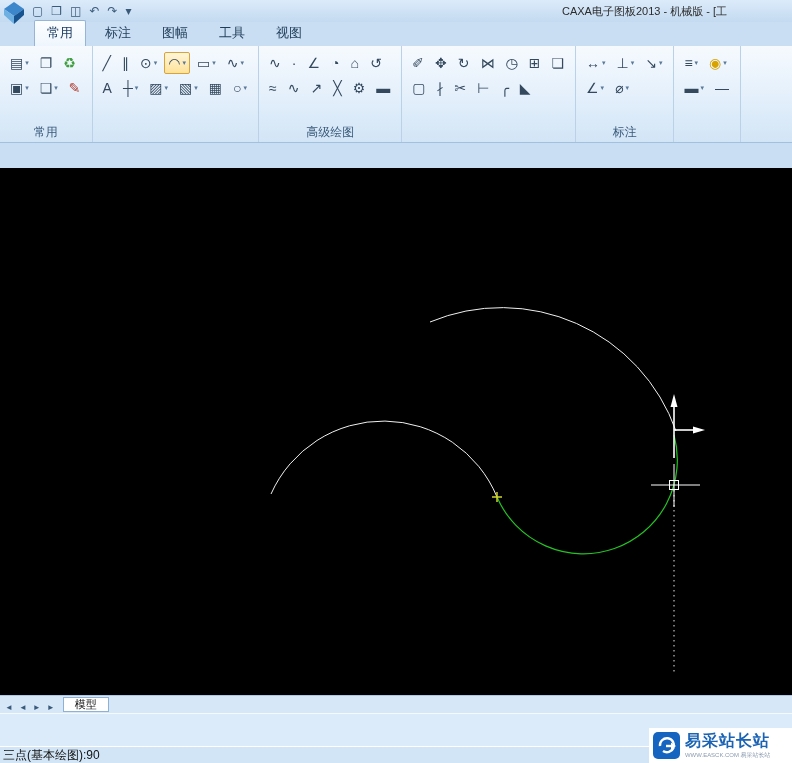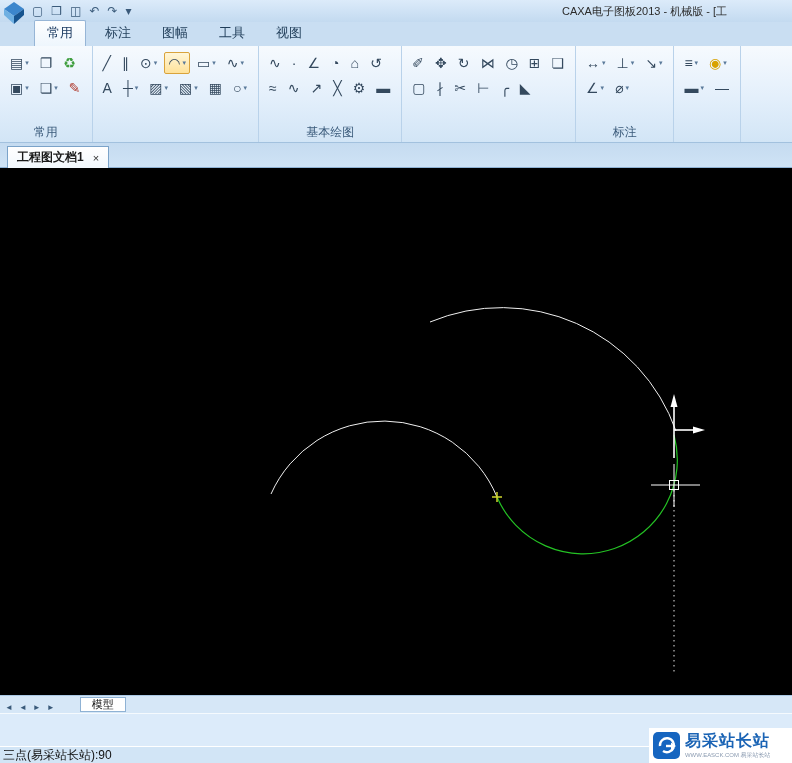--- a/index.html
+++ b/index.html
@@ -35,21 +35,21 @@
   .doctab{position:absolute;left:7px;top:3px;height:22px;display:inline-flex;align-items:center;background:linear-gradient(#ffffff,#f2f8fd);border:1px solid #7ba3c9;border-bottom:none;padding:0 9px;font-size:12px;font-weight:bold;color:#1a1a1a;}
   .closex{margin-left:9px;font-size:11px;font-weight:normal;color:#333;cursor:default;}
 
   
   .canvas{position:absolute;left:0;top:168px;width:792px;height:527px;background:#000;}
   .canvas svg{position:absolute;left:0;top:0;}
 
   
   .modelbar{position:absolute;left:0;top:695px;width:100%;height:18px;background:#d6e7f7;border-top:1px solid #aac8e4;display:flex;align-items:center;padding-left:2px;}
   .navbtn{font-size:8px;color:#3a5a7a;padding:0 3px;cursor:default;}
-  .modeltab{margin-left:22px;background:#fff;border:1px solid #8fb2d4;font-size:11px;color:#111;padding:0 11px;height:15px;line-height:13px;}
+  .modeltab{margin-left:5px;background:#fff;border:1px solid #8fb2d4;font-size:11px;color:#111;padding:0 11px;height:15px;line-height:13px;}
 
   
   .cmdarea{position:absolute;left:0;top:713px;width:100%;height:33px;background:#dcebfa;border-top:1px solid #f5fafe;}
   .statusbar{position:absolute;left:0;top:746px;width:100%;height:17px;background:#d2e5f6;border-top:1px solid #ffffff;display:flex;align-items:center;}
   .prompt{font-size:12px;color:#111;padding-left:3px;white-space:nowrap;}
 
   
   .watermark{position:absolute;right:0;bottom:0;width:143px;height:35px;background:#fff;display:flex;align-items:center;gap:5px;padding:2px 4px;z-index:10;}
   .wm-logo{width:27px;height:27px;border-radius:5px;background:#1565c0;flex:0 0 auto;}
   .wm-text{display:flex;flex-direction:column;overflow:hidden;}
@@ -209,21 +209,21 @@
               <span class="glyph">╳</span>
             </span>
             <span class="tool">
               <span class="glyph">⚙</span>
             </span>
             <span class="tool">
               <span class="glyph">▬</span>
             </span>
           </div>
         </div>
-        <div class="rlabel">基本绘图</div>
+        <div class="rlabel">高级绘图</div>
       </div>
       <div class="rgroup">
         <div class="rrows">
           <div class="rrow">
             <span class="tool">
               <span class="glyph">✐</span>
             </span>
             <span class="tool">
               <span class="glyph">✥</span>
             </span>
@@ -313,26 +313,20 @@
             </span>
             <span class="tool">
               <span class="glyph">—</span>
             </span>
           </div>
         </div>
         <div class="rlabel"></div>
       </div>
     </div>
 
-  <div class="doctabs">
-    <div class="doctab">
-      <span>工程图文档1</span>
-      <span class="closex">×</span>
-    </div>
-  </div>
 
   <div class="canvas">
     <svg id="canvas-svg" width="792" height="527" viewBox="0 0 792 527">
         <path d="M 430 154 A 185 185 0 0 1 676 263" fill="none" stroke="#f0f0f0" stroke-width="1"></path>
         <path d="M 271 326 A 123 123 0 0 1 497 329" fill="none" stroke="#f0f0f0" stroke-width="1"></path>
         <path d="M 497 329 A 94 94 0 0 0 674 267" fill="none" stroke="#24c224" stroke-width="1.2"></path>
         <line x1="674" y1="322" x2="674" y2="505" stroke="#e8e8e8" stroke-width="1" stroke-dasharray="1.5 3.5"></line>
         <line x1="674" y1="290" x2="674" y2="234" stroke="#ffffff" stroke-width="1.6"></line>
         <polygon points="674,226 670.5,239 677.5,239" fill="#ffffff"></polygon>
         <line x1="674" y1="262" x2="697" y2="262" stroke="#ffffff" stroke-width="1.6"></line>
@@ -346,21 +340,21 @@
   </div>
 
   <div class="modelbar">
     <span id="sheet-nav"><span class="navbtn">◄</span><span class="navbtn">◄</span><span class="navbtn">►</span><span class="navbtn">►</span></span>
     <div class="modeltab">模型</div>
   </div>
 
   <div class="cmdarea"></div>
 
   <div class="statusbar">
-    <span class="prompt">三点(易采站长站):90</span>
+    <span class="prompt">三点(基本绘图):90</span>
   </div>
 
   <div class="watermark">
     <div class="wm-logo">
       <svg viewBox="0 0 27 27" width="27" height="27">
         <path d="M7 14 a7 7 0 1 1 3 5" stroke="#ffffff" stroke-width="2.4" fill="none"></path>
         <path d="M13 14 h7" stroke="#ffffff" stroke-width="2.4" fill="none"></path>
         <polygon points="18,10.5 23,14 18,17.5" fill="#ffffff"></polygon>
       </svg>
     </div>

